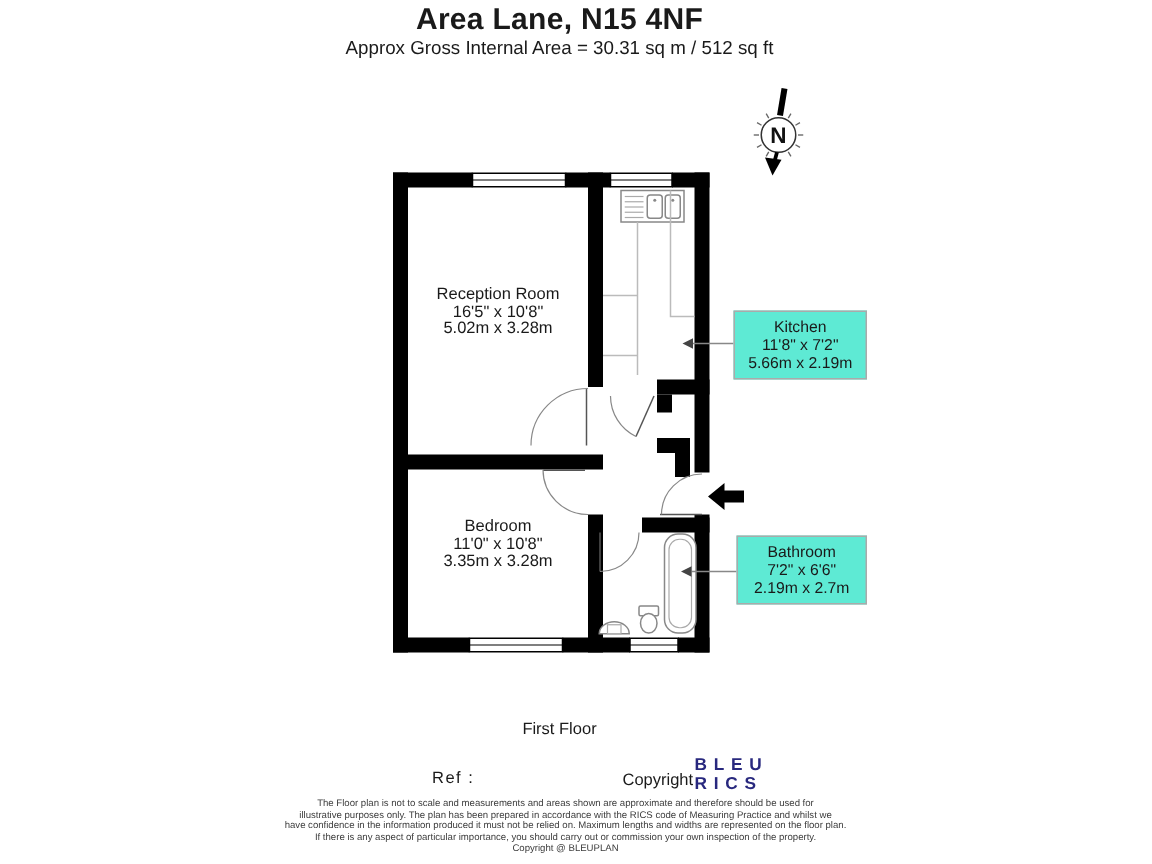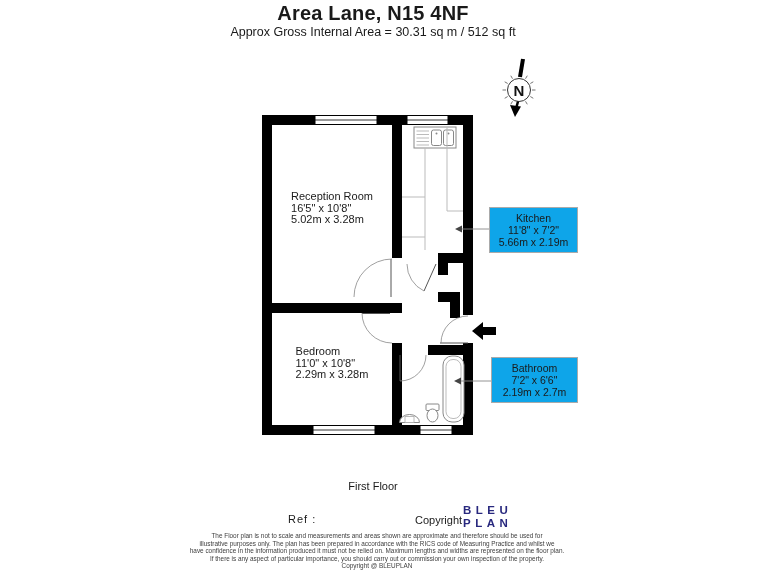--- a/index.html
+++ b/index.html
@@ -2,22 +2,22 @@
 <html><head>
 <meta charset="utf-8">
 <style>
   html,body{margin:0;padding:0;background:#fff;}
   #page{position:relative;width:768px;height:576px;background:#fff;overflow:hidden;
         font-family:"Liberation Sans","DejaVu Sans",sans-serif;color:#1a1a1a;}
   .abs{position:absolute;}
   .cx{transform:translateX(-50%);white-space:nowrap;}
   #title{top:2px;left:373px;font-size:20px;font-weight:bold;letter-spacing:0.2px;}
   #subtitle{top:25px;left:373px;font-size:12.5px;}
-  .room-label{font-size:11px;line-height:11.7px;text-align:left;}
-  .callout{border:1px solid #aaa;background:#0ea5e9;font-size:10.5px;line-height:11.8px;
+  .room-label{font-size:11px;line-height:11.7px;text-align:center;}
+  .callout{border:1px solid #aaa;background:#5eead4;font-size:10.5px;line-height:11.8px;
            text-align:center;box-sizing:border-box;padding-top:5px;}
   #floor-label{top:440px;left:373px;font-size:11px;margin-top:40px;}
   #ref-label{top:513px;left:243px;font-size:11px;letter-spacing:1px;margin-left:45px;}
   #copyright-label{top:514px;left:415px;font-size:11px;}
   #logo{top:504px;left:463px;color:#28287e;font-weight:bold;font-size:11.5px;
         line-height:13px;letter-spacing:4.5px;}
   #disclaimer{top:532px;left:377px;transform:translateX(-50%);text-align:center;
               font-size:6.4px;line-height:7.6px;color:#3d3d3d;}
   #disclaimer div{white-space:nowrap;}
   svg{position:absolute;top:0;left:0;}
@@ -155,42 +155,42 @@
 
   <div class="abs cx room-label" style="top:191px;left:332px;">
     <div>Reception Room</div>
     <div>16'5" x 10'8"</div>
     <div>5.02m x 3.28m</div>
   </div>
 
   <div class="abs cx room-label" style="top:346px;left:332px;">
     <div>Bedroom</div>
     <div>11'0" x 10'8"</div>
-    <div>2.29m x 3.28m</div>
+    <div>3.35m x 3.28m</div>
   </div>
 
   <div class="abs callout" style="top:207px;left:489px;width:89px;height:46px;">
     <div>Kitchen</div>
     <div>11'8" x 7'2"</div>
     <div>5.66m x 2.19m</div>
   </div>
 
   <div class="abs callout" style="top:357px;left:491px;width:87px;height:46px;">
     <div>Bathroom</div>
     <div>7'2" x 6'6"</div>
     <div>2.19m x 2.7m</div>
   </div>
 
   <div id="floor-label" class="abs cx">First Floor</div>
 
   <div id="ref-label" class="abs">Ref :</div>
   <div id="copyright-label" class="abs">Copyright</div>
   <div id="logo" class="abs">
     <div>BLEU</div>
-    <div>PLAN</div>
+    <div>RICS</div>
   </div>
 
   <div id="disclaimer" class="abs">
     <div>The Floor plan is not to scale and measurements and areas shown are approximate and therefore should be used for</div>
     <div>illustrative purposes only. The plan has been prepared in accordance with the RICS code of Measuring Practice and whilst we</div>
     <div>have confidence in the information produced it must not be relied on. Maximum lengths and widths are represented on the floor plan.</div>
     <div>If there is any aspect of particular importance, you should carry out or commission your own inspection of the property.</div>
     <div>Copyright @ BLEUPLAN</div>
   </div>
 

